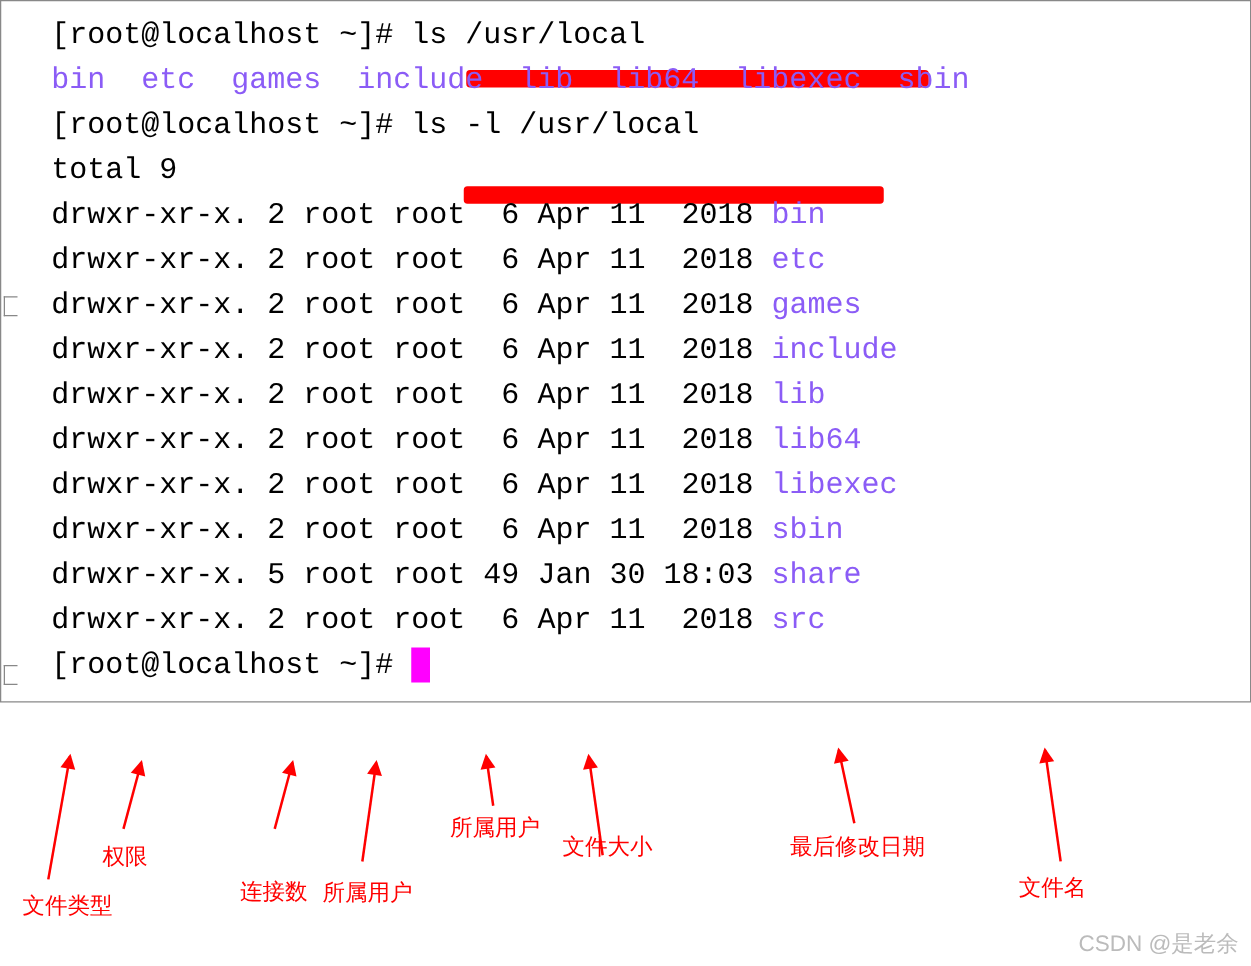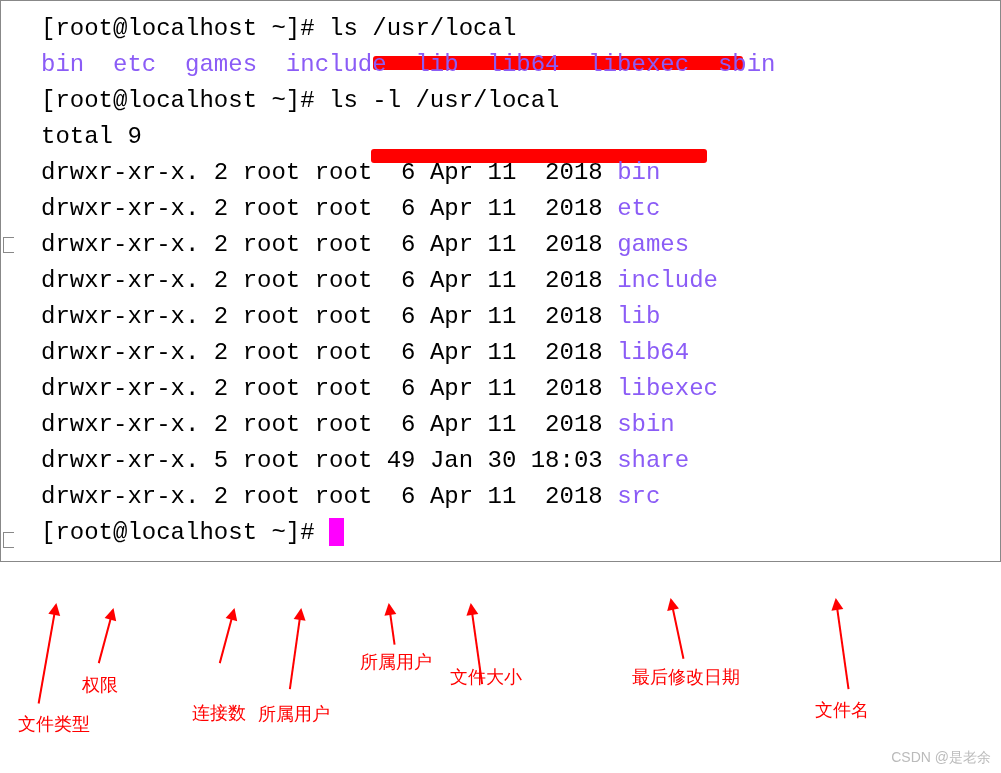--- a/index.html
+++ b/index.html
@@ -81,21 +81,21 @@
     font-family: "SimSun", "Microsoft YaHei", sans-serif;
     font-size: 18px;
     white-space: nowrap;
   }
   .watermark {
     position: absolute;
     right: 10px;
     bottom: 6px;
     color: #bbb;
     font-family: sans-serif;
-    font-size: 14px;
+    font-size: 18px;
   }
   .side-bracket {
     position: absolute;
     left: 2px;
     width: 10px;
     height: 14px;
     border-top: 1px solid #888;
     border-bottom: 1px solid #888;
     border-left: 1px solid #888;
   }

